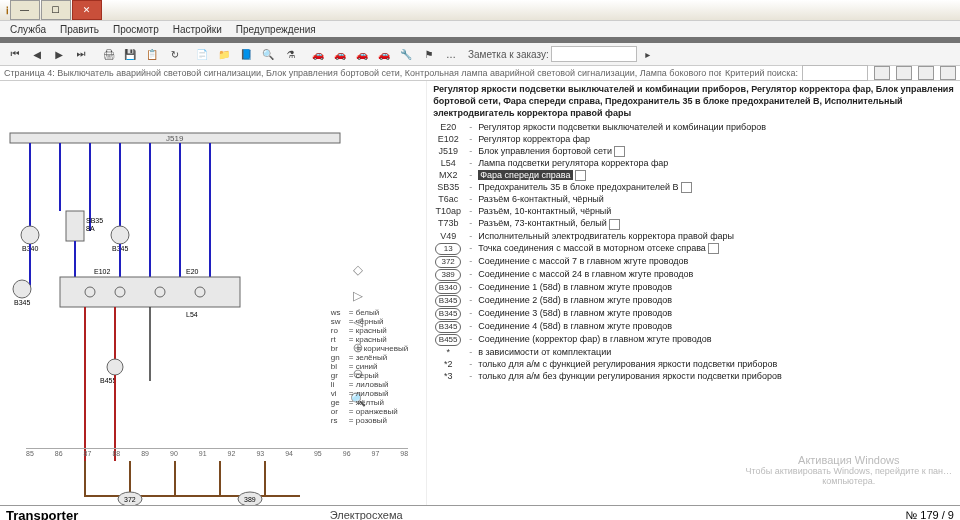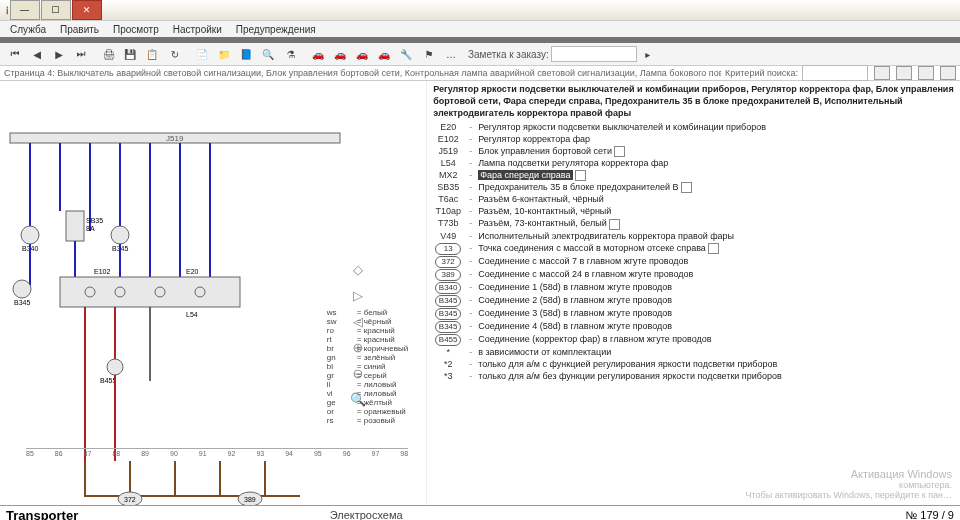--- a/index.html
+++ b/index.html
@@ -24,30 +24,30 @@
 .diag{width:432px;position:relative;border-right:1px solid #eee}
 .legend{width:528px;overflow:hidden;font-size:9px;padding:2px 6px;line-height:12px;color:#222}
 .legend .hdr{font-weight:bold;margin-bottom:2px}
 .legend .row{display:flex;gap:6px}
 .legend .badge{width:30px;text-align:center;color:#333}
 .legend .ov{border:1px solid #666;border-radius:7px;padding:0 2px;display:inline-block;font-size:8px;min-width:20px;text-align:center;line-height:10px}
 .legend .txt{flex:1}
 .legend .sel{background:#404040;color:#fff;padding:0 2px}
 .legend .ci{display:inline-block;width:9px;height:9px;border:1px solid #888;vertical-align:middle;margin-left:2px}
 .colorleg{font-size:8px;line-height:9px;color:#444;position:absolute;right:18px;bottom:80px}
-.colorleg div{display:flex;gap:16px}
+.colorleg div{display:flex;gap:4px}
 .footer{height:18px;background:#fff;border-top:1px solid #999;display:flex;align-items:center;padding:0 6px;font-size:11px}
 .footer .fl{font-weight:bold;font-size:13px}
 .footer .fr{margin-left:auto;display:flex;align-items:center;gap:4px}
 .tabs{height:16px;background:#f0f0f0;border-top:1px solid #ccc;display:flex;align-items:flex-end;padding:0 4px}
 .zoomc{position:absolute;left:350px;top:180px;display:flex;flex-direction:column;gap:10px;color:#888}
 .zoomc span{width:16px;height:16px;display:flex;align-items:center;justify-content:center;font-size:13px}
 .ruler{position:absolute;bottom:48px;left:26px;right:18px;display:flex;justify-content:space-between;font-size:7px;color:#666;border-top:1px solid #aaa}
 .ruler span{padding-top:1px}
-.wmk{position:absolute;right:8px;bottom:20px;color:#bbb;font-size:11px;pointer-events:none;text-align:right}
+.wmk{position:absolute;right:8px;bottom:34px;color:#bbb;font-size:11px;pointer-events:none;text-align:center}
 svg{position:absolute;top:0;left:0}
 .comp{fill:#e8e8e8;stroke:#666;stroke-width:1}
 .wire-b{stroke:#2020c0;stroke-width:2;fill:none}
 .wire-r{stroke:#b02020;stroke-width:2;fill:none}
 .wire-k{stroke:#333;stroke-width:1.5;fill:none}
 .wire-bn{stroke:#7a4a20;stroke-width:2;fill:none}
 .gnd{fill:#a8dca8;stroke:#5a9a5a}
 </style>
 </head>
 <body>
@@ -165,21 +165,21 @@
         </div>
         <div>
           <span style="width:14px">ro</span>
           <span>= красный</span>
         </div>
         <div>
           <span style="width:14px">rt</span>
           <span>= красный</span>
         </div>
         <div>
-          <span style="width:14px">br</span>
+          <span style="width:22px">br</span>
           <span>= коричневый</span>
         </div>
         <div>
           <span style="width:14px">gn</span>
           <span>= зелёный</span>
         </div>
         <div>
           <span style="width:14px">bl</span>
           <span>= синий</span>
         </div>
@@ -345,15 +345,15 @@
 </div>
 
 <div class="tabs">
   
   
   
 </div>
 
 <div class="wmk">
   <div>Активация Windows</div>
+  <div style="font-size:9px">Чтобы активировать Windows, перейдите к пан…</div>
   <div style="font-size:9px">компьютера.</div>
-  <div style="font-size:9px">Чтобы активировать Windows, перейдите к пан…</div>
 </div>
 
 </body></html>

